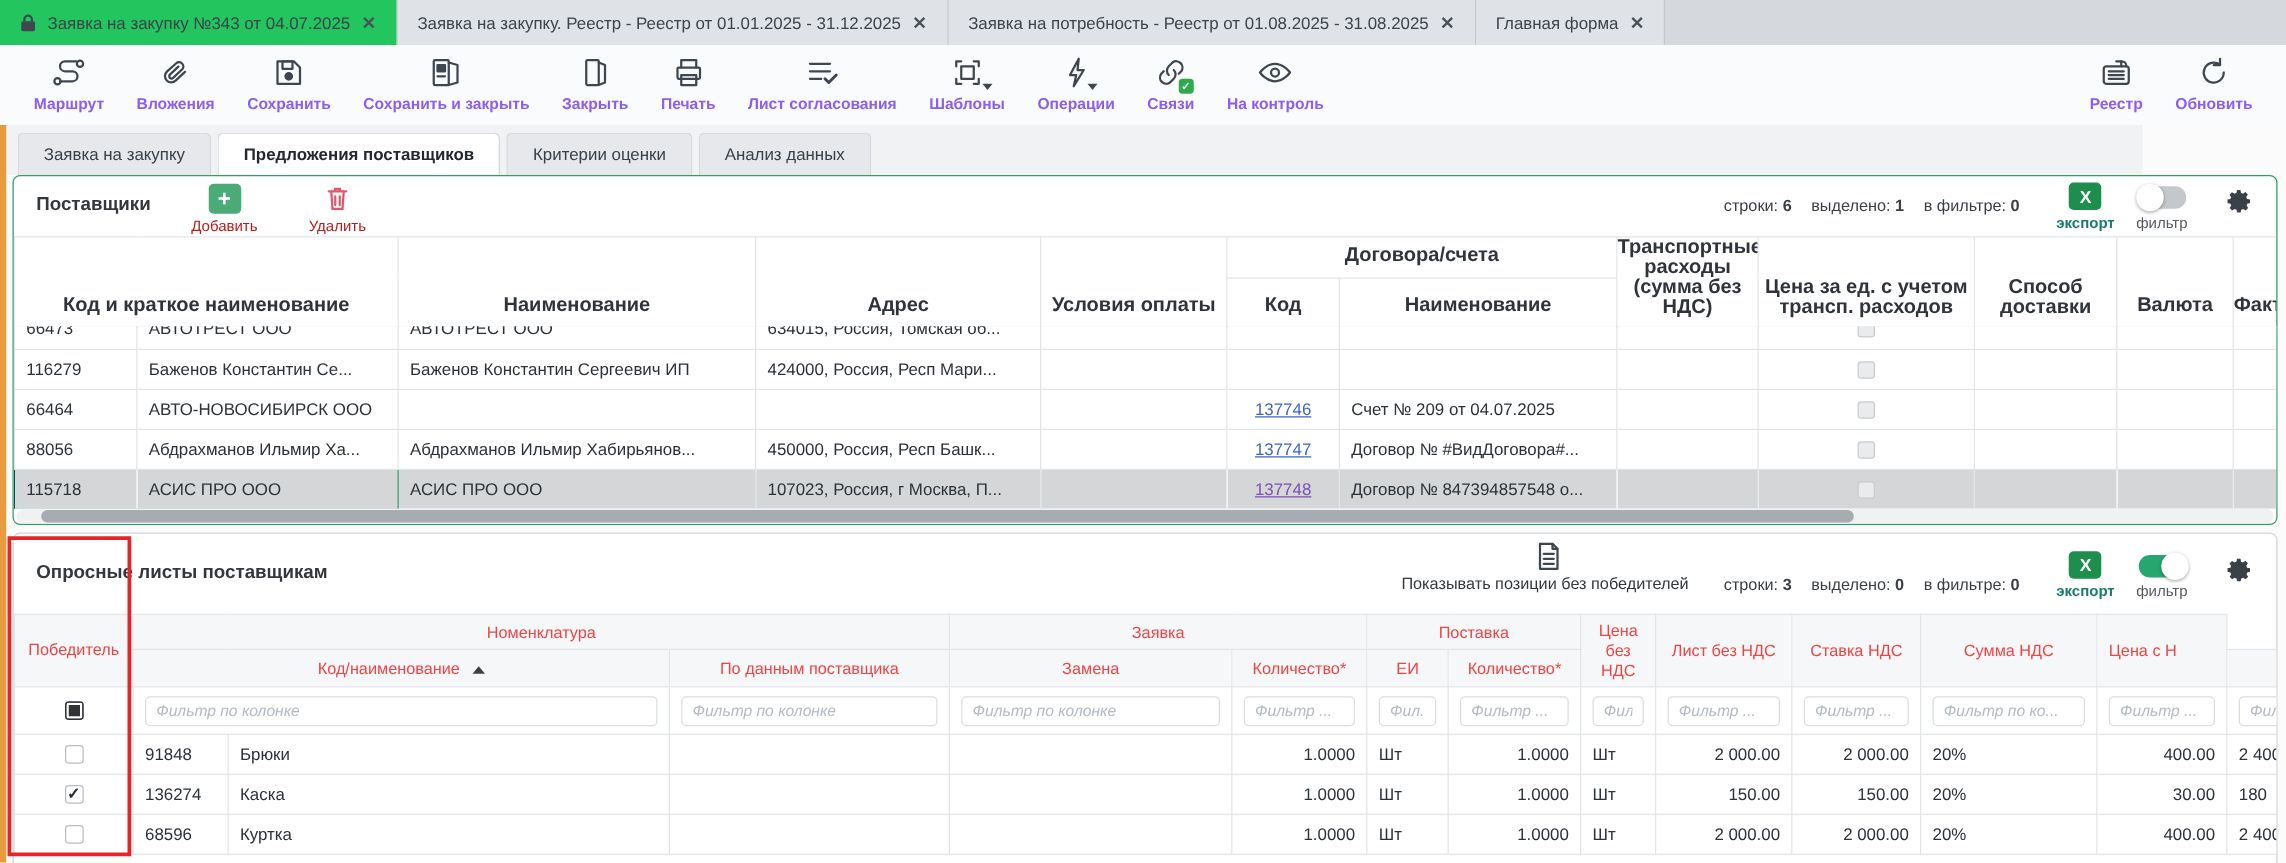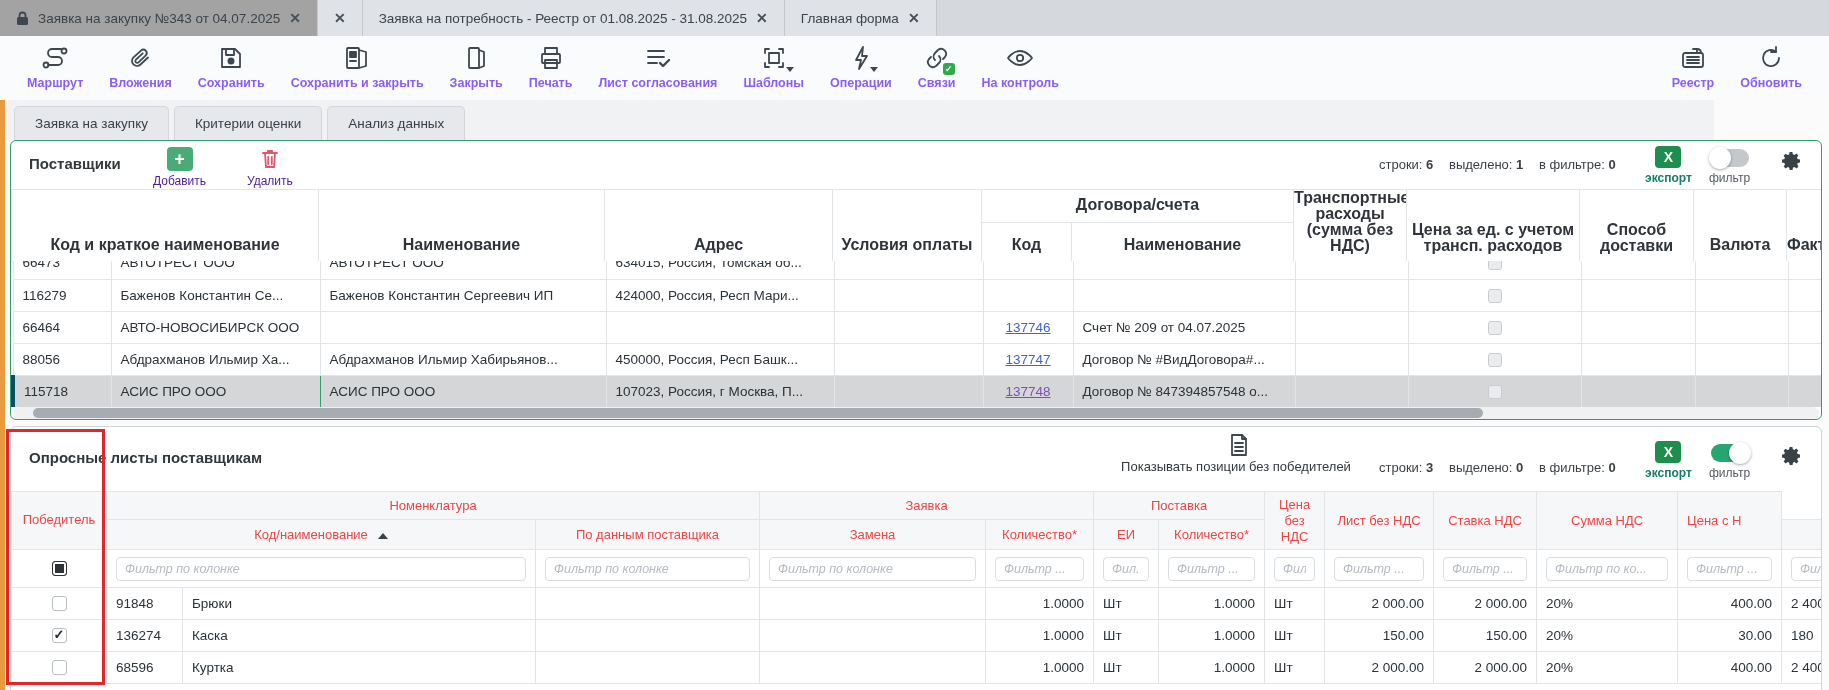--- a/index.html
+++ b/index.html
@@ -5,21 +5,21 @@
   * { margin:0; padding:0; box-sizing:border-box; }
   html,body { width:1829px; height:690px; overflow:hidden; background:#fbfbfc;
     font-family:"Liberation Sans", sans-serif; color:#2f343a; }
 
   
   .tabbar { position:absolute; left:0; top:0; width:1829px; height:36px;
     background:#d5d9dd; display:flex; align-items:stretch; }
   .doc-tab { display:flex; align-items:center; gap:9px; padding:0 16px;
     background:#dfe2e6; border-right:1px solid #c4c8cc; font-size:13.5px; color:#3c434a;
     white-space:nowrap; cursor:default; }
-  .doc-tab.active { background:#a3a3a3; border-right:1px solid #c4c8cc; }
+  .doc-tab.active { background:#22c55e; border-right:1px solid #c4c8cc; }
   .doc-tab .x { font-size:14px; font-weight:bold; color:#4a5058; }
   .lock svg { display:block; }
 
   
   .toolbar { position:absolute; left:0; top:36px; width:1829px; height:64px;
     background:#fafbfc; display:flex; align-items:flex-start; padding:8px 14px 0 14px; }
   .tb-item { display:flex; flex-direction:column; align-items:center; gap:4px;
     padding:0 13px; cursor:pointer; }
   .tb-item .ic { height:28px; display:flex; align-items:center; justify-content:center; position:relative; }
   .tb-item .lb { font-size:12.5px; color:#8b5cf6; font-weight:bold; white-space:nowrap; }
@@ -44,21 +44,21 @@
   .panel { position:absolute; background:#fff; overflow:hidden; }
   .panel1 { left:10px; top:140px; width:1812px; height:280px;
     border:1px solid #2f9e68; border-radius:6px; }
   .panel2 { left:10px; top:426px; width:1812px; height:280px;
     border:1px solid #d0d4d8; border-radius:6px; }
 
   .sec-title { position:absolute; left:18px; font-size:15px; font-weight:bold; color:#33383d; }
 
   .mini-btn { position:absolute; display:flex; flex-direction:column; align-items:center; gap:3px; cursor:pointer; }
   .mini-btn .bic { width:26px; height:24px; border-radius:4px; display:flex; align-items:center; justify-content:center; }
-  .mini-btn .blb { font-size:12px; color:#4c1d95; }
+  .mini-btn .blb { font-size:12px; color:#b91c1c; }
   .add-ic { background:#4aab77; color:#fff; font-size:18px; font-weight:bold; line-height:1; }
 
   .stats { position:absolute; font-size:13px; color:#3a3f45; white-space:nowrap; }
   .stats b { font-weight:bold; }
   .stats span.gap { display:inline-block; width:12px; }
 
   .xls { position:absolute; display:flex; flex-direction:column; align-items:center; gap:3px; cursor:pointer; }
   .xls .xic { width:26px; height:22px; background:#1e8e4e; border-radius:4px; color:#fff;
     font-weight:bold; font-size:14px; display:flex; align-items:center; justify-content:center; }
   .xls .xlb { font-size:12px; color:#177e68; font-weight:bold; }
@@ -86,21 +86,21 @@
   .t1-head th { vertical-align:bottom; padding-bottom:7px; }
   .t1-head th.grp { vertical-align:middle; padding-bottom:3px; }
   .t1-head th.ctr { text-align:center; }
   .t1-head th.top4 { white-space:normal; line-height:16px; vertical-align:bottom; }
   .t1-body { position:absolute; left:0; top:120px; width:1812px; height:146px; overflow:hidden; }
   .t1-body table { width:1829px; margin-top:-14px; }
   .t1-body tr { height:32px; }
   .t1-body td { border-top:none; }
   tr.sel td { background:#d4d6d8; }
   tr.sel td.gb { border-top:1px solid #2f9e68; border-bottom:1px solid #2f9e68; }
-  tr.sel td.gb-l { border-left:4px solid #0c4a6e; }
+  tr.sel td.gb-l { border-left:1px solid #0c4a6e; }
   tr.sel td.gb-r { border-right:1px solid #2f9e68; }
   .lnk { color:#3e64c8; text-decoration:underline; cursor:pointer; }
   .lnk.visited { color:#7d4fb3; }
   .cb1 { display:inline-block; width:14px; height:14px; background:#e9ebed;
     border:1px solid #c8ccd0; border-radius:3px; vertical-align:middle; }
   .cbcell { text-align:center; }
   .hscroll { position:absolute; left:2px; top:266px; width:1806px; height:12px;
     background:#f0f1f2; border-radius:6px; }
   .hscroll .thumb { position:absolute; left:20px; top:1px; width:1450px; height:10px;
     background:#a7acb3; border-radius:5px; }
@@ -142,20 +142,21 @@
     <span class="lock">
       <svg width="13" height="15" viewBox="0 0 13 15">
           <rect x="1" y="6" width="11" height="8" rx="1.5" fill="#3e4750"></rect>
           <path d="M3.5 6V4.5a3 3 0 0 1 6 0V6" stroke="#3e4750" stroke-width="1.8" fill="none"></path>
         </svg>
     </span>
     <span>Заявка на закупку №343 от 04.07.2025</span>
     <span class="x">✕</span>
   </div>
   <div class="doc-tab">
+    <span>Заявка на закупку. Реестр - Реестр от 01.01.2025 - 31.12.2025</span>
     <span class="x">✕</span>
   </div>
   <div class="doc-tab">
     <span>Заявка на потребность - Реестр от 01.08.2025 - 31.08.2025</span>
     <span class="x">✕</span>
   </div>
   <div class="doc-tab">
     <span>Главная форма</span>
     <span class="x">✕</span>
   </div>
@@ -285,20 +286,21 @@
           <path d="M21 13a8 8 0 1 1-3-6.2"></path>
           <path d="M18 2v5h-5"></path>
         </svg>
     </span>
     <span class="lb">Обновить</span>
   </div>
 </div>
 
 <div class="subtabs">
   <div class="sub-tab">Заявка на закупку</div>
+  <div class="sub-tab active">Предложения поставщиков</div>
   <div class="sub-tab">Критерии оценки</div>
   <div class="sub-tab">Анализ данных</div>
 </div>
 
 <div class="orange-stripe"></div>
 
 <div class="panel panel1">
   <div class="sec-title" style="top:14px;">Поставщики</div>
 
   <div class="mini-btn" style="left:142px; top:6px;">

